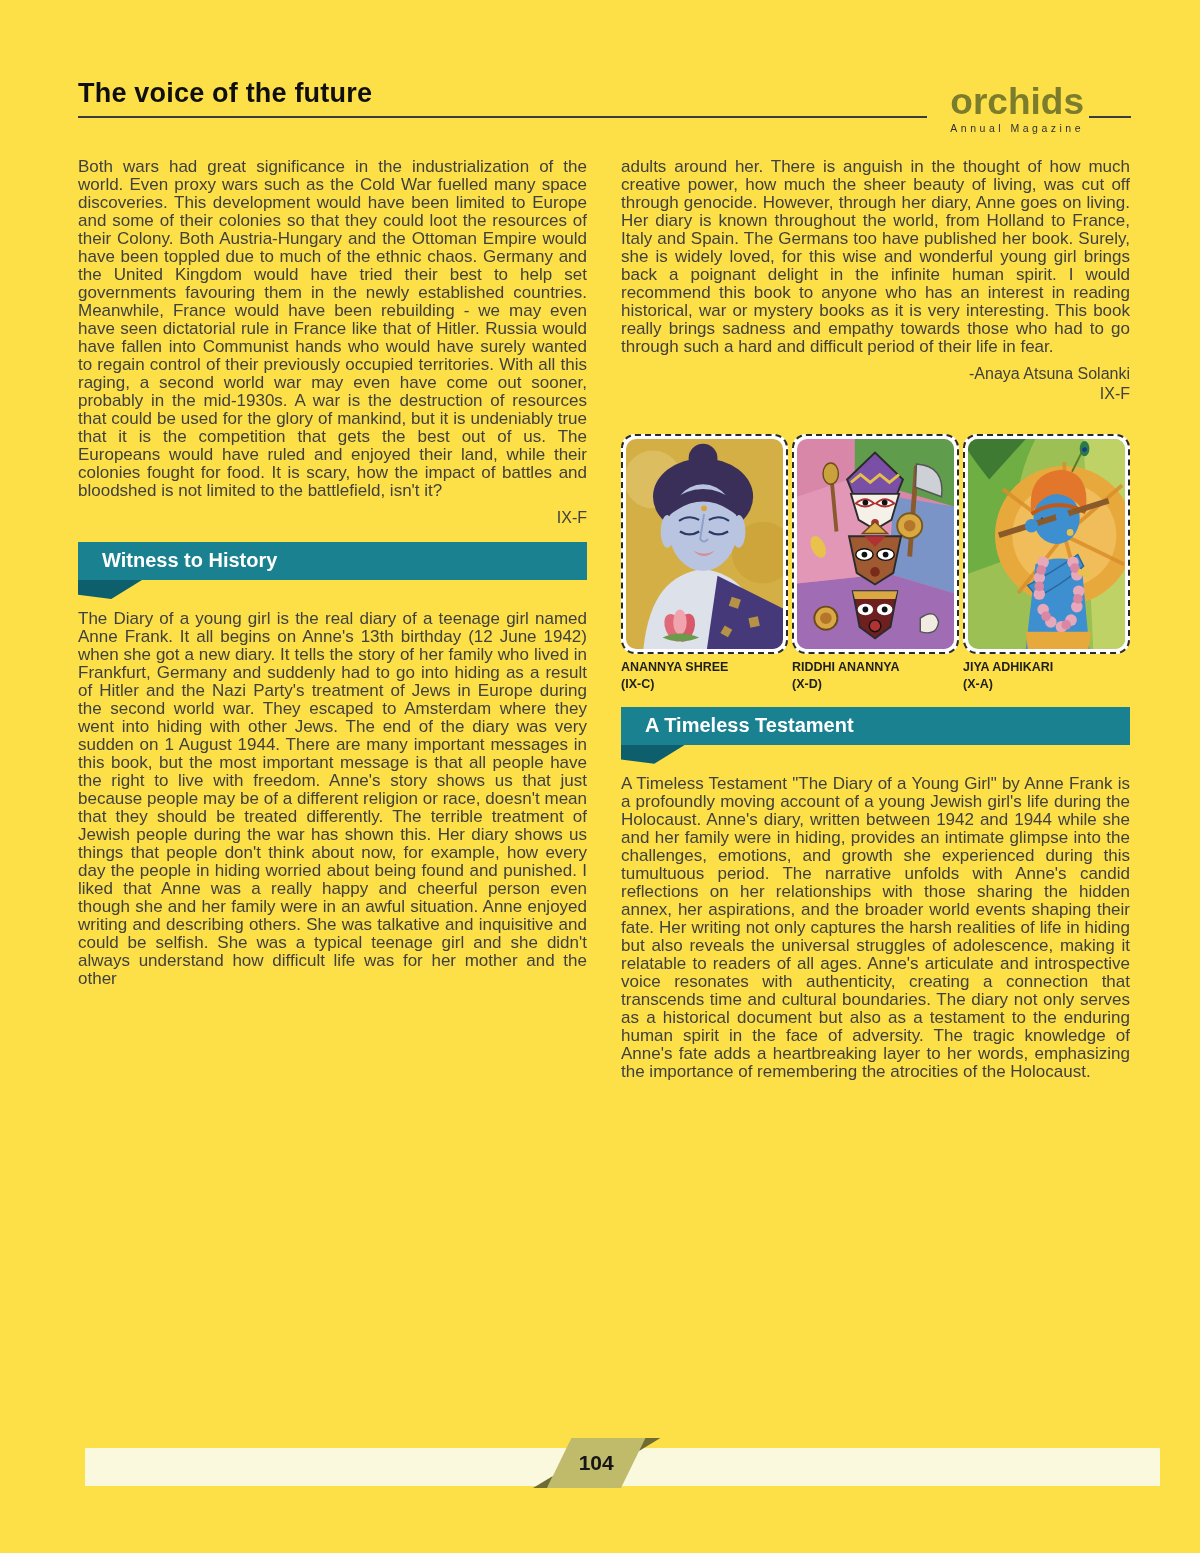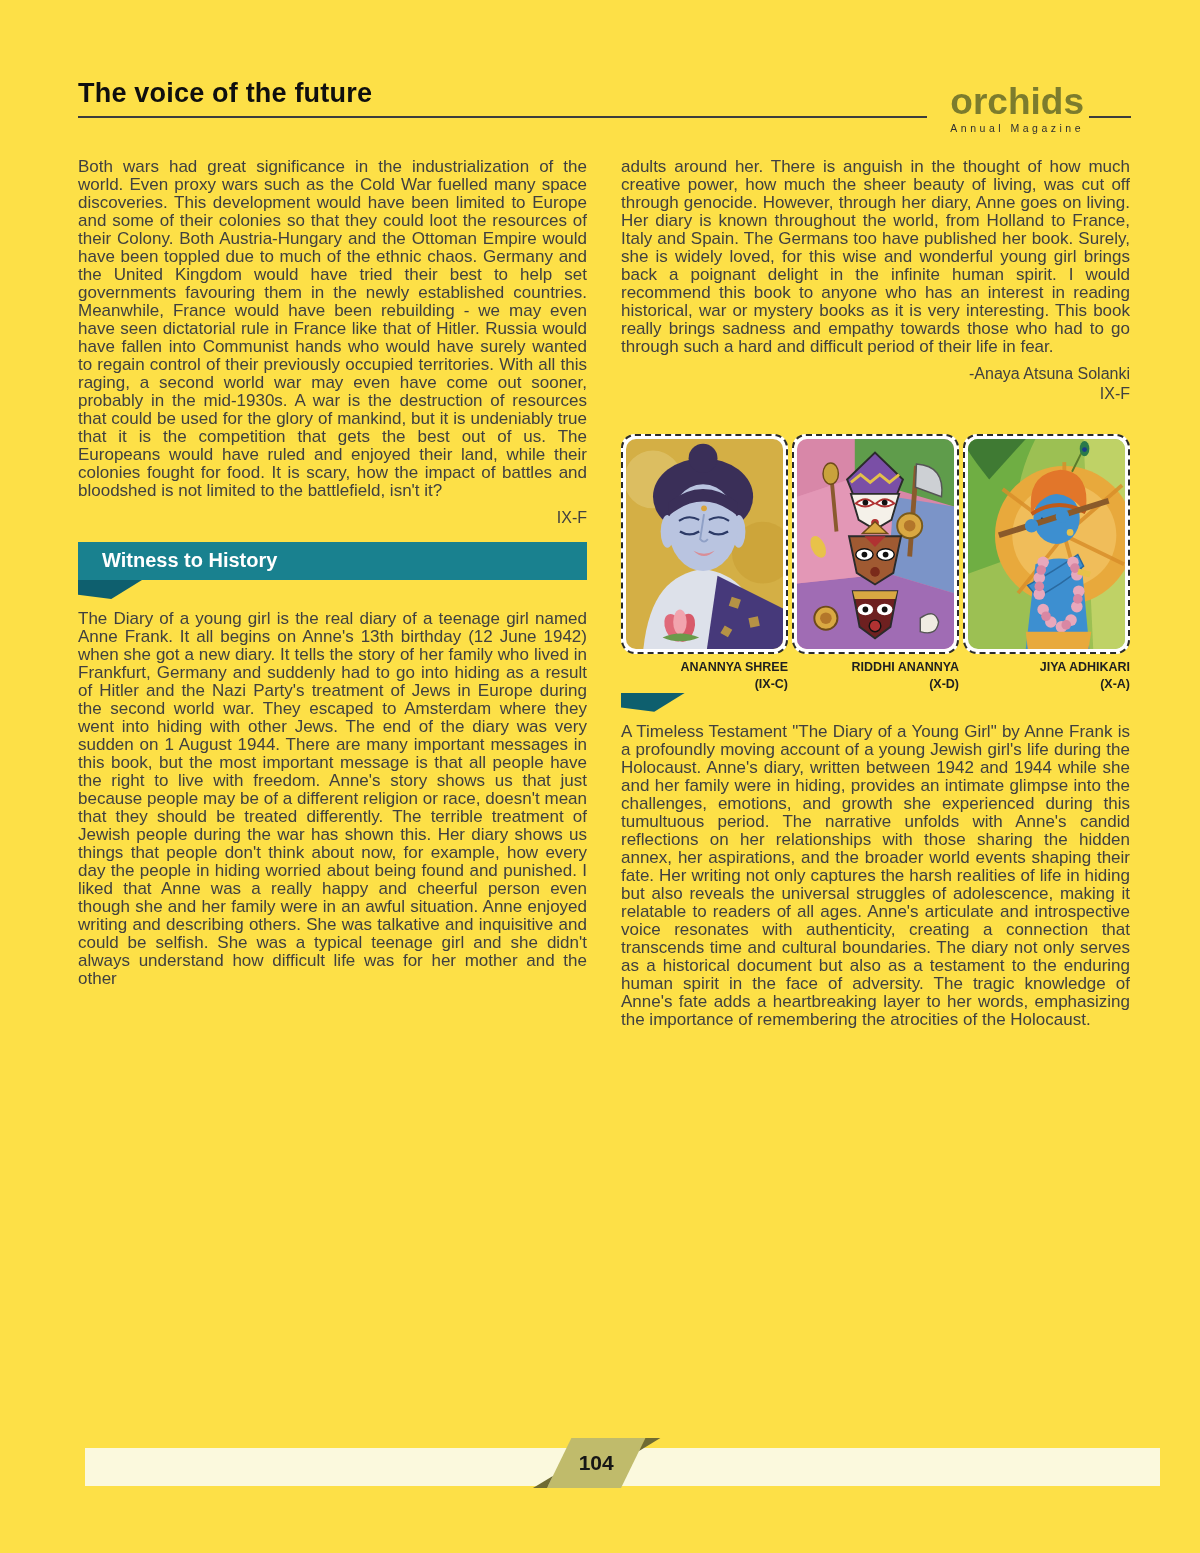--- a/index.html
+++ b/index.html
@@ -27,21 +27,21 @@
     margin-top:14px; background:#19818f; color:#ffffff;
     font-size:20px; font-weight:bold; padding:7px 14px 8px 24px;
   }
   .banner-fold { width:64px; height:19px; background:#0e5f6e; clip-path:polygon(0 0,100% 0,52% 100%,0 78%); }
   .after-banner { margin-top:11px; }
   
   .artworks { display:flex; justify-content:space-between; margin-top:30px; }
   .artwork-card { width:167px; }
   .artwork-frame { border:2px dashed #2b2b2b; border-radius:14px; padding:3px; background:#ffffff; box-sizing:border-box; width:167px; }
   .artwork-frame svg { display:block; width:157px; height:210px; border-radius:10px; }
-  .artwork-caption { margin-top:5px; text-align:right; font-size:12.5px; font-weight:bold; color:#1f1f1f; line-height:1.35; }
+  .artwork-caption { margin-top:5px; font-size:12.5px; font-weight:bold; color:#1f1f1f; line-height:1.35; }
   .artwork-caption span { display:block; }
   
   .footer-band { position:absolute; left:85px; top:1448px; width:1075px; height:38px; background:#fbf9dd; }
   .page-ribbon {
     position:absolute; left:547px; top:1438px; width:74px; height:50px;
     background:#c0bb6b; transform:skewX(-26deg); transform-origin:0 100%;
   }
   .page-ribbon::before {
     content:""; position:absolute; right:-15px; top:0; width:0; height:0;
     border-top:13px solid #6f6b33; border-right:15px solid transparent;
@@ -229,20 +229,23 @@
             </svg>
           </div>
           <div class="artwork-caption">
             <span>JIYA ADHIKARI</span>
             <span>(X-A)</span>
           </div>
         </div>
 
       </div>
 
+      <div class="banner">
+        <span>A Timeless Testament</span>
+      </div>
       <div class="banner-fold"></div>
       <p class="body-text after-banner">A Timeless Testament "The Diary of a Young Girl" by Anne Frank is a profoundly moving account of a young Jewish girl's life during the Holocaust. Anne's diary, written between 1942 and 1944 while she and her family were in hiding, provides an intimate glimpse into the challenges, emotions, and growth she experienced during this tumultuous period. The narrative unfolds with Anne's candid reflections on her relationships with those sharing the hidden annex, her aspirations, and the broader world events shaping their fate. Her writing not only captures the harsh realities of life in hiding but also reveals the universal struggles of adolescence, making it relatable to readers of all ages. Anne's articulate and introspective voice resonates with authenticity, creating a connection that transcends time and cultural boundaries. The diary not only serves as a historical document but also as a testament to the enduring human spirit in the face of adversity. The tragic knowledge of Anne's fate adds a heartbreaking layer to her words, emphasizing the importance of remembering the atrocities of the Holocaust.</p>
     </div>
 
   </div>
 
   <div class="footer-band"></div>
   <div class="page-ribbon">
     <span class="page-number">104</span>
   </div>

